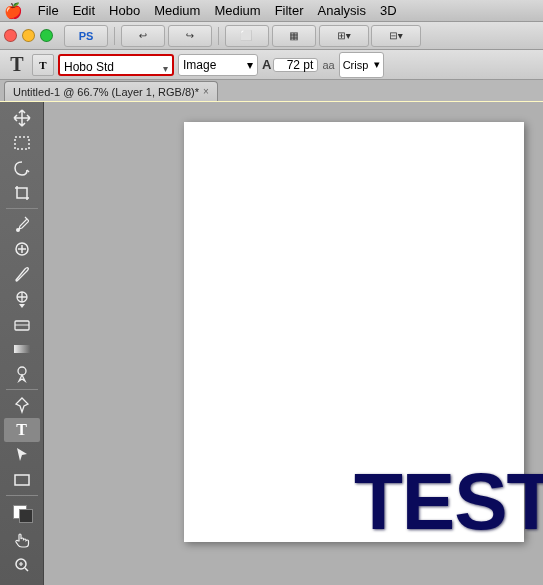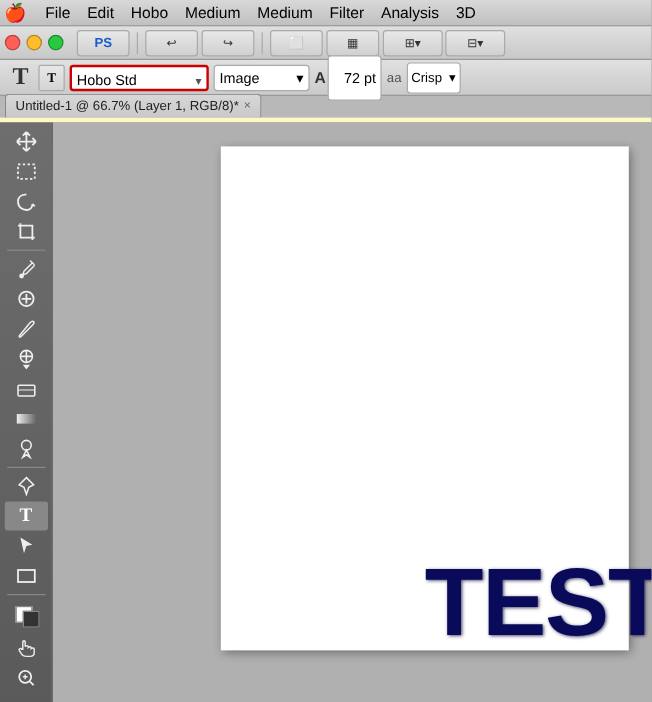--- a/index.html
+++ b/index.html
@@ -151,21 +151,21 @@
       display: flex;
       align-items: center;
       gap: 2px;
     }
     .font-size-label {
       font-size: 12px;
       color: #333;
     }
     .font-size-input {
       width: 45px;
-      height: 38px;
+      height: 14px;
       background: white;
       border: 1px solid #aaa;
       border-radius: 3px;
       font-size: 12px;
       text-align: right;
       padding: 0 4px;
       display: flex;
       align-items: center;
       justify-content: flex-end;
     }
@@ -185,21 +185,21 @@
       padding: 12px 3px;
       font-size: 11px;
       cursor: pointer;
     }
 
     
     .tab-bar {
       width: 100%;
       height: 22px;
       background: #b8b8b8;
-      border-bottom: 4px solid #fef9c3;
+      border-bottom: 1px solid #fef9c3;
       display: flex;
       align-items: flex-end;
       padding: 0 4px;
     }
     .tab {
       height: 20px;
       background: linear-gradient(to bottom, #d8d8d8, #c8c8c8);
       border: 1px solid #888;
       border-bottom: none;
       border-radius: 4px 4px 0 0;

